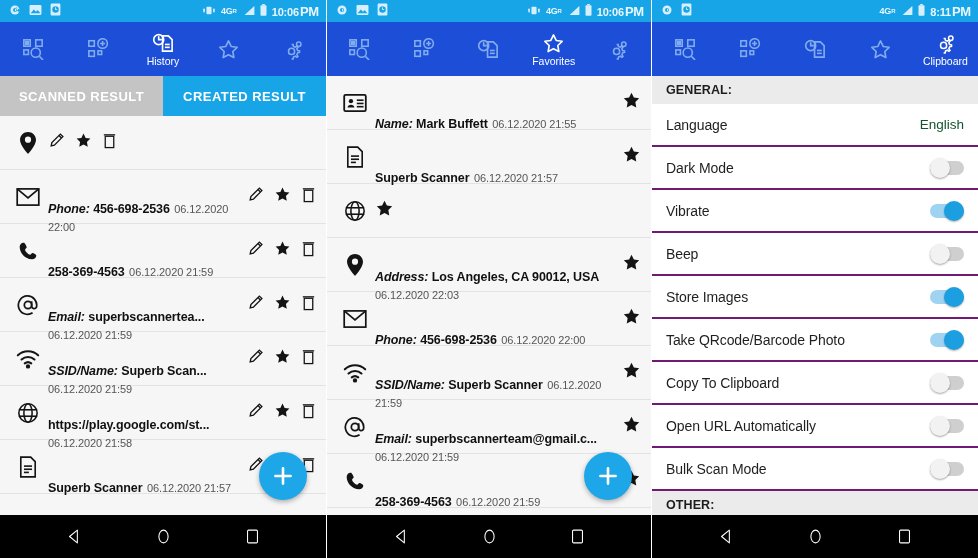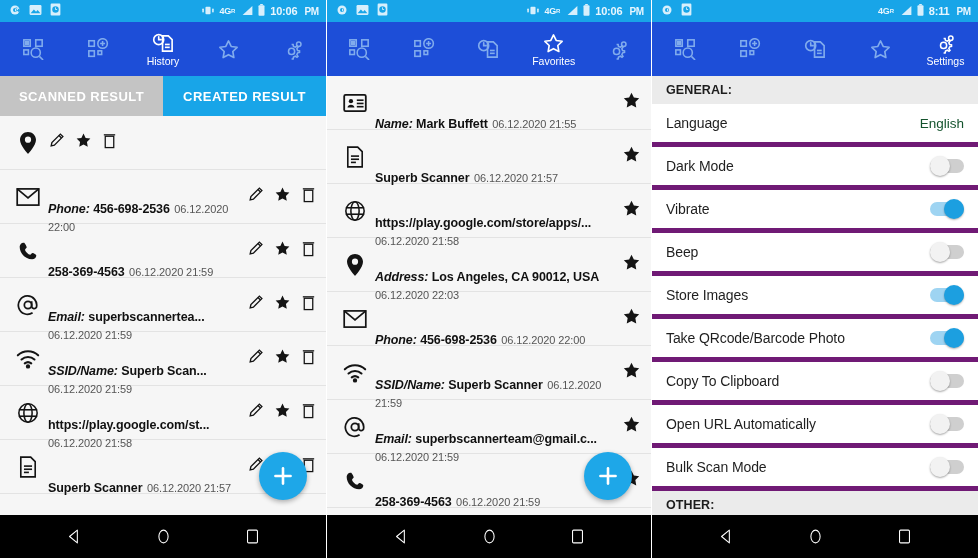--- a/index.html
+++ b/index.html
@@ -29,21 +29,21 @@
   }
   .sb-left { display: flex; align-items: center; gap: 8px; }
   .sb-right { margin-left: auto; display: flex; align-items: center; gap: 5px; }
   .sb-ico { display: block; opacity: .92; }
   .sb-net {
     font-size: 9px; font-weight: bold; letter-spacing: -.2px;
     display: flex; align-items: flex-start; line-height: 9px;
   }
   .sb-net sup { font-size: 6px; }
   .sb-time { font-size: 11px; font-weight: bold; letter-spacing: -.2px; }
-  .sb-time .ampm { font-size: 10px; margin-left: 7px; }
+  .sb-time .ampm { font-size: 13px; margin-left: 1px; }
 
   
   .topbar {
     height: 54px; flex: 0 0 54px;
     background: #1d4ed8;
     display: flex; align-items: stretch;
   }
   .topbar-item {
     flex: 1 1 0;
     display: flex; flex-direction: column;
@@ -109,21 +109,21 @@
   }
   .row-actions { display: flex; align-items: center; gap: 10px; flex: 0 0 auto; }
   .act { color: #111111; cursor: pointer; display: block; }
 
   
   .srow {
     display: flex; align-items: center;
     height: 43px;
     padding: 0 14px;
     background: #ffffff;
-    border-bottom: 5px solid #701a75;
+    border-bottom: 2px solid #701a75;
     cursor: pointer;
   }
   .srow-label { flex: 1 1 auto; font-size: 14px; color: #1f1f1f; letter-spacing: -.1px; }
   .srow-value { font-size: 13.5px; color: #14532d; margin-left: 31px; }
   .toggle { position: relative; width: 34px; height: 14px; flex: 0 0 34px; cursor: pointer; }
   .toggle .track {
     position: absolute; left: 0; top: 0;
     width: 34px; height: 14px; border-radius: 7px;
     background: #cfcfcf;
   }
@@ -596,24 +596,20 @@
 
       <div class="row">
         <span class="row-icon">
             <svg width="22" height="22" viewBox="0 0 24 24" fill="none" stroke="#141414" stroke-width="1.7">
               <circle cx="12" cy="12" r="10"></circle>
               <ellipse cx="12" cy="12" rx="4.5" ry="10"></ellipse>
               <line x1="2" y1="8.5" x2="22" y2="8.5"></line>
               <line x1="2" y1="15.5" x2="22" y2="15.5"></line>
             </svg>
           </span>
-        <span class="row-text">
-          <span class="row-title"><span class="lbl"></span><span>https://play.google.com/store/apps/...</span></span>
-          <span class="row-date">06.12.2020 21:58</span>
-        </span>
         <span class="row-actions">
           <span class="act"><svg width="19" height="19" viewBox="0 0 24 24" fill="#141414">
                 <path d="M12 2.2 l3 6.1 6.7 1 -4.85 4.7 1.15 6.7 -6-3.15 -6 3.15 1.15-6.7 -4.85-4.7 6.7-1z"></path>
               </svg></span>
         </span>
       </div>
 
       <div class="row">
         <span class="row-icon">
             <svg width="20" height="24" viewBox="0 0 20 24" fill="#141414">
@@ -797,21 +793,21 @@
         <svg width="23" height="23" viewBox="0 0 24 24" fill="none" stroke="#bfe6fa" stroke-width="1.7" stroke-linejoin="round">
             <path d="M12 3 l2.8 5.8 6.2 .9 -4.5 4.4 1.1 6.3 -5.6-3 -5.6 3 1.1-6.3 -4.5-4.4 6.2-.9z"></path>
           </svg>
       </div>
       <div class="topbar-item active">
         <svg width="23" height="23" viewBox="0 0 24 24" fill="none" stroke="#ffffff" stroke-width="1.6">
             <circle cx="10" cy="14" r="3.2"></circle>
             <path d="M10 6.8 l1.6 0 .4 2 1.9 .8 1.7-1.2 1.1 1.1 -1.2 1.7 .8 1.9 2 .4 0 1.6 -2 .4 -.8 1.9 1.2 1.7 -1.1 1.1 -1.7-1.2 -1.9 .8 -.4 2 -1.6 0"></path>
             <circle cx="17.5" cy="6.5" r="2.3"></circle>
           </svg>
-        <span class="tb-label">Settings</span>
+        <span class="tb-label">Clipboard</span>
       </div>
     </div>
 
     <div class="sec-header">GENERAL:</div>
 
     <div class="settings-body">
 
       <div class="srow">
         <span class="srow-label">Language</span>
         <span class="srow-value">English</span>

